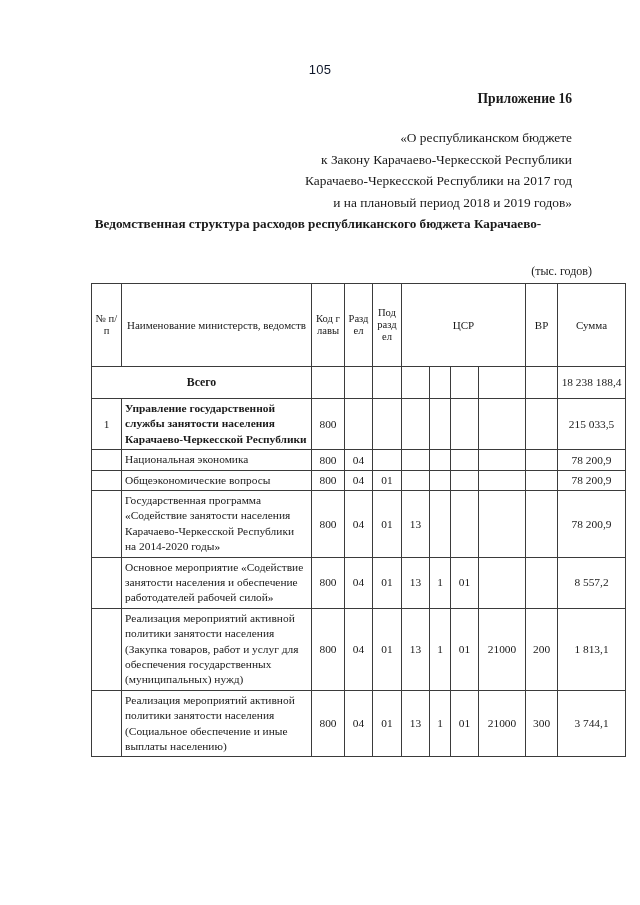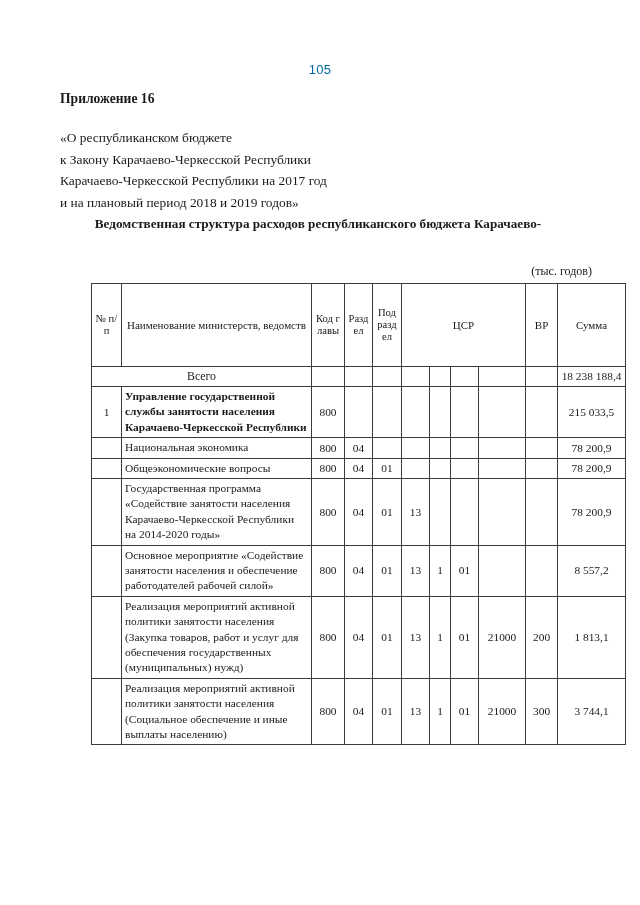--- a/index.html
+++ b/index.html
@@ -26,30 +26,30 @@
   
   .page-number {
     position: absolute;
     top: 62px;
     left: 0;
     width: 640px;
     text-align: center;
     font-family: "Liberation Sans", "DejaVu Sans", sans-serif;
     font-size: 13px;
     letter-spacing: 0.3px;
-    color: #0369a1;
+    color: #0f172a;
   }
 
   
   .doc-header {
     position: absolute;
     top: 88px;
     left: 60px;
     width: 512px;
-    text-align: left;
+    text-align: right;
     font-size: 13.4px;
     line-height: 1.62;
     color: #1a1a1a;
   }
   .doc-header .appendix {
     font-weight: bold;
     font-size: 13.6px;
     margin-bottom: 17px;
   }
   .doc-header .law-line {
@@ -135,23 +135,23 @@
   
   td.num       { text-align: center; font-weight: bold; font-size: 11.4px; }
   td.name      { text-align: left; padding-left: 6px; font-size: 11.4px; line-height: 1.35; }
   td.name.bold { font-weight: bold; }
   td.code      { text-align: center; font-size: 11.4px; }
   td.summa     { text-align: center; font-size: 11.4px; white-space: nowrap; }
   td.summa.bold{ font-weight: normal; }
 
   tr.total-row td.total-label {
     text-align: center;
-    font-weight: normal;
+    font-weight: bold;
     font-size: 11.8px;
-    padding: 2px 3px;
+    padding: 8px 3px;
   }
 </style>
 </head>
 <body>
 
 <div class="page">
 
   <div class="page-number">105</div>
 
   <div class="doc-header">

